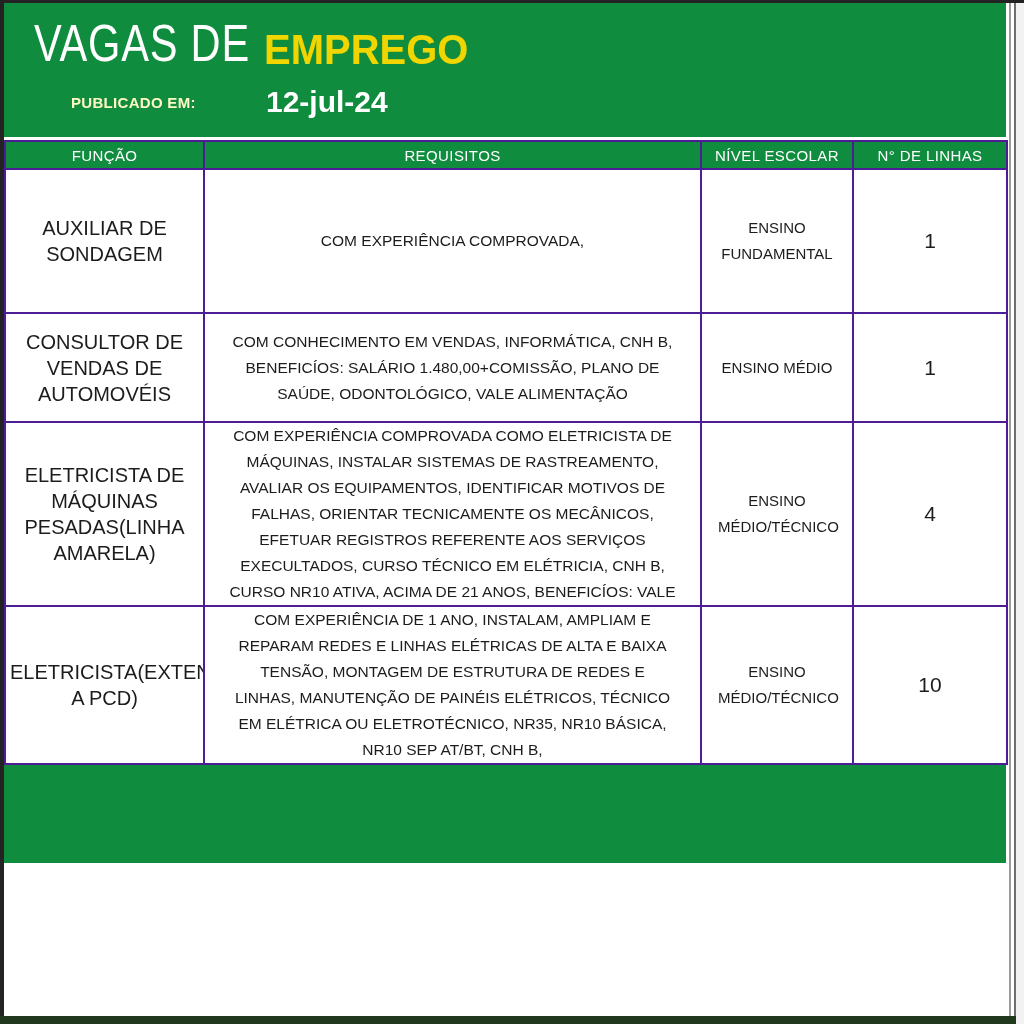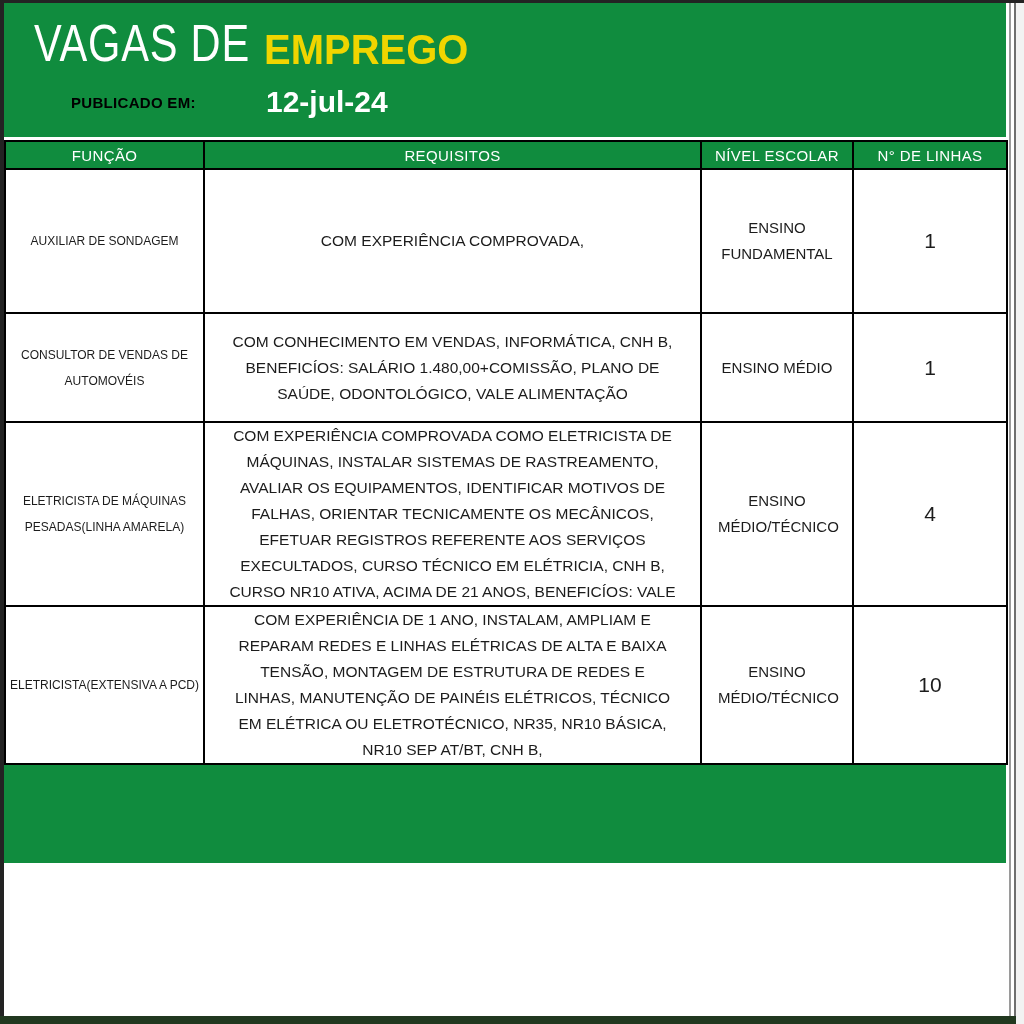--- a/index.html
+++ b/index.html
@@ -43,21 +43,21 @@
     color:#f0d500;
     font-size:43px;
     font-weight:800;
     letter-spacing:0px;
     transform:scaleX(0.93);
     transform-origin:left top;
     white-space:nowrap;
   }
   .banner .pub-label{
     position:absolute;left:67px;top:91px;
-    color:#000000;
+    color:#fef9c3;
     font-size:15px;
     font-weight:700;
     letter-spacing:0.3px;
     white-space:nowrap;
   }
   .banner .pub-date{
     position:absolute;left:262px;top:82px;
     color:#ffffff;
     font-size:30px;
     font-weight:700;
@@ -71,42 +71,42 @@
     border-collapse:collapse;
     table-layout:fixed;
     width:1002px;
   }
   table.jobs col.c-funcao{width:199px;}
   table.jobs col.c-requisitos{width:497px;}
   table.jobs col.c-nivel{width:152px;}
   table.jobs col.c-vagas{width:154px;}
 
   table.jobs th, table.jobs td{
-    border:2px solid #000000;
+    border:2px solid #4c1d95;
     text-align:center;
     vertical-align:middle;
     color:#1c1c1c;
     overflow:hidden;
   }
   table.jobs thead th{
     background:#108c3e;
     color:#ffffff;
     font-size:15px;
     font-weight:400;
     height:24px;
     letter-spacing:0.4px;
   }
   table.jobs tbody tr.r1{height:144px;}
   table.jobs tbody tr.r2{height:148px;}
   table.jobs tbody tr.r3{height:109px;}
   table.jobs tbody tr.r4{height:148px;}
   table.jobs tbody tr.r5{height:142px;}
 
   td.funcao{
-    font-size:12px;
+    font-size:20px;
     line-height:26px;
     padding:0 4px;
   }
   td.requisitos{
     font-size:15.5px;
     line-height:26px;
     padding:0 24px;
   }
   td.nivel{
     font-size:15px;

